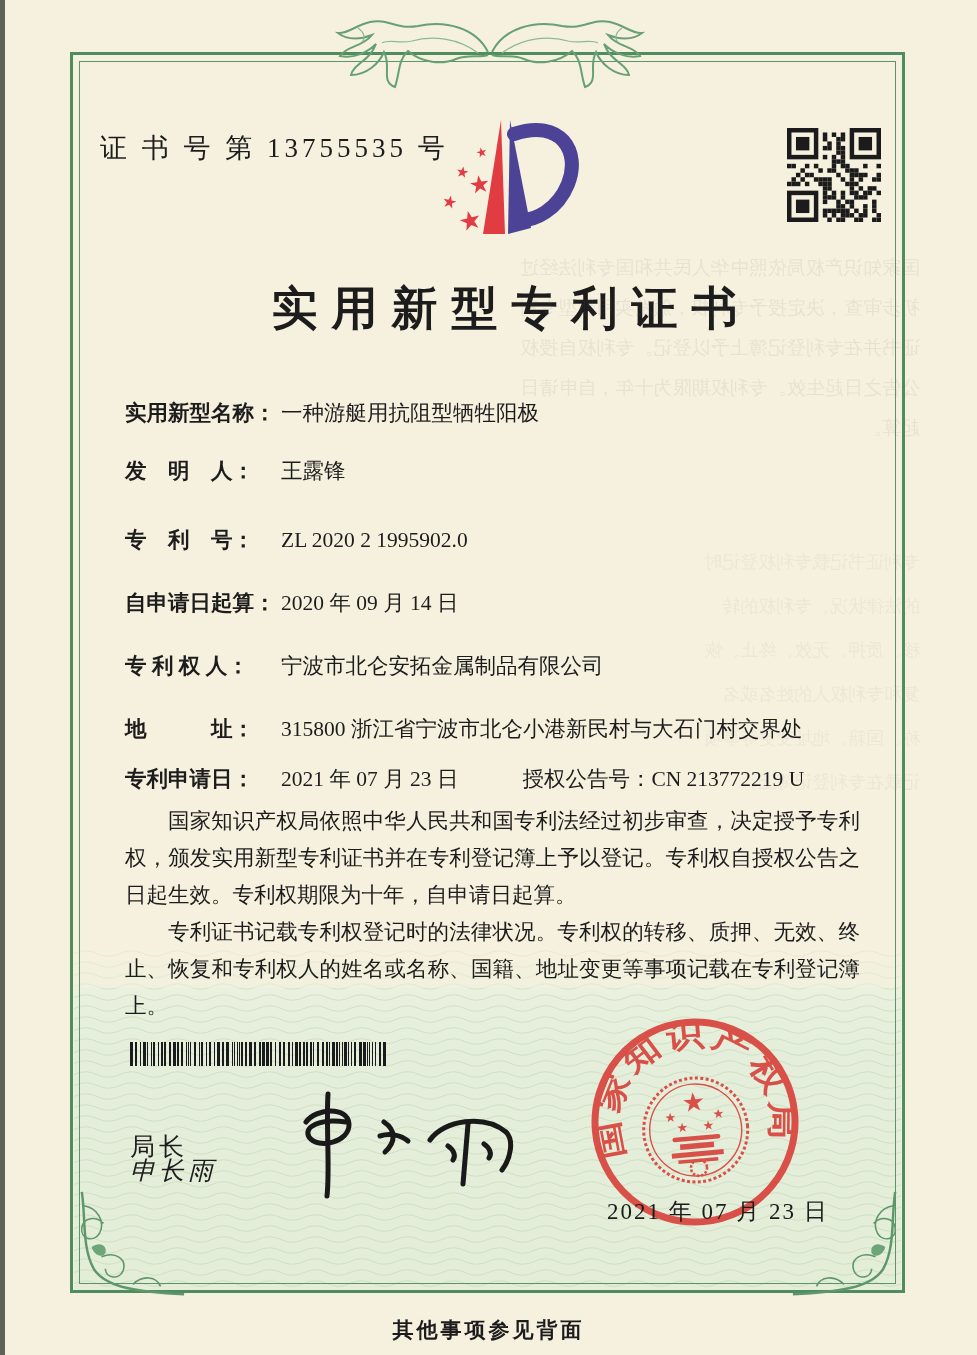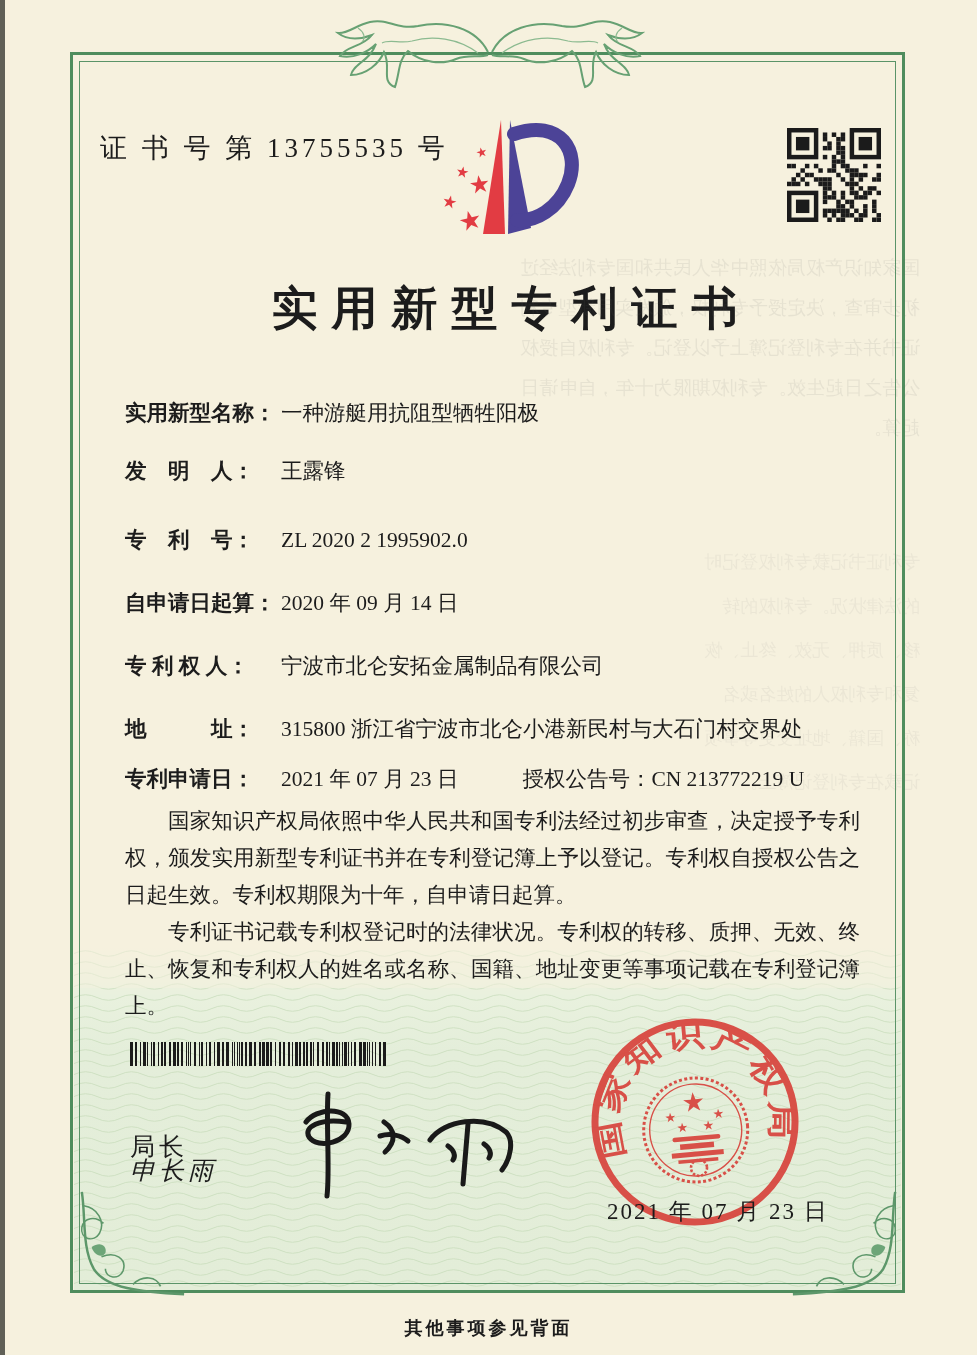--- a/index.html
+++ b/index.html
@@ -30,21 +30,21 @@
   .bleed2{position:absolute;left:700px;top:540px;width:220px;font-size:18px;line-height:44px;color:#777;
          opacity:.08;transform:scaleX(-1);filter:blur(.7px);}
   
   .barcode{position:absolute;left:130px;top:1042px;width:258px;height:24px;}
   .director-label{position:absolute;left:130px;top:1108px;font-size:25px;letter-spacing:4px;margin-top:22px;}
   .director-name{position:absolute;left:130px;top:1154px;font-size:25px;letter-spacing:4px;font-style:italic;}
   .signature{position:absolute;left:268px;top:1080px;width:270px;height:125px;}
   .seal{position:absolute;left:585px;top:1012px;width:220px;height:220px;transform:rotate(-5deg);opacity:.92;}
   .seal-date{position:absolute;left:607px;top:1196px;font-size:23px;letter-spacing:2px;white-space:pre;z-index:5;}
   .page-info{position:absolute;left:0;top:1252px;width:977px;text-align:center;font-size:19px;letter-spacing:2px;}
-  .back-note{position:absolute;left:0;top:1316px;width:977px;text-align:center;font-size:18px;font-weight:bold;letter-spacing:3px;}
+  .back-note{position:absolute;left:0;top:1316px;width:977px;text-align:center;font-size:21px;font-weight:bold;letter-spacing:3px;}
   
   .orn-top{position:absolute;left:318px;top:6px;width:344px;height:92px;}
   .orn-bl{position:absolute;left:72px;top:1188px;width:118px;height:118px;}
   .orn-br{position:absolute;left:787px;top:1188px;width:118px;height:118px;transform:scaleX(-1);}
 </style>
 </head>
 <body>
 
 <div class="page">
 

